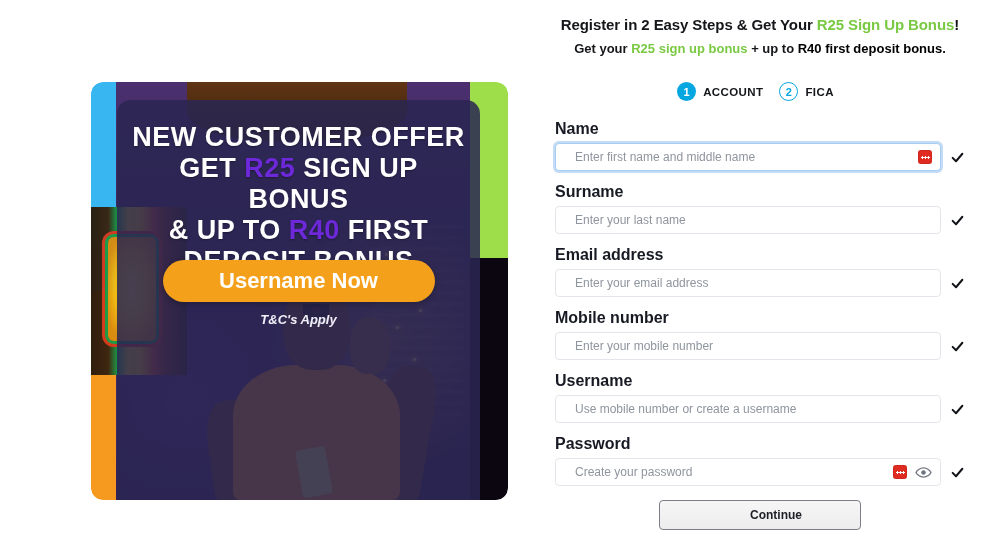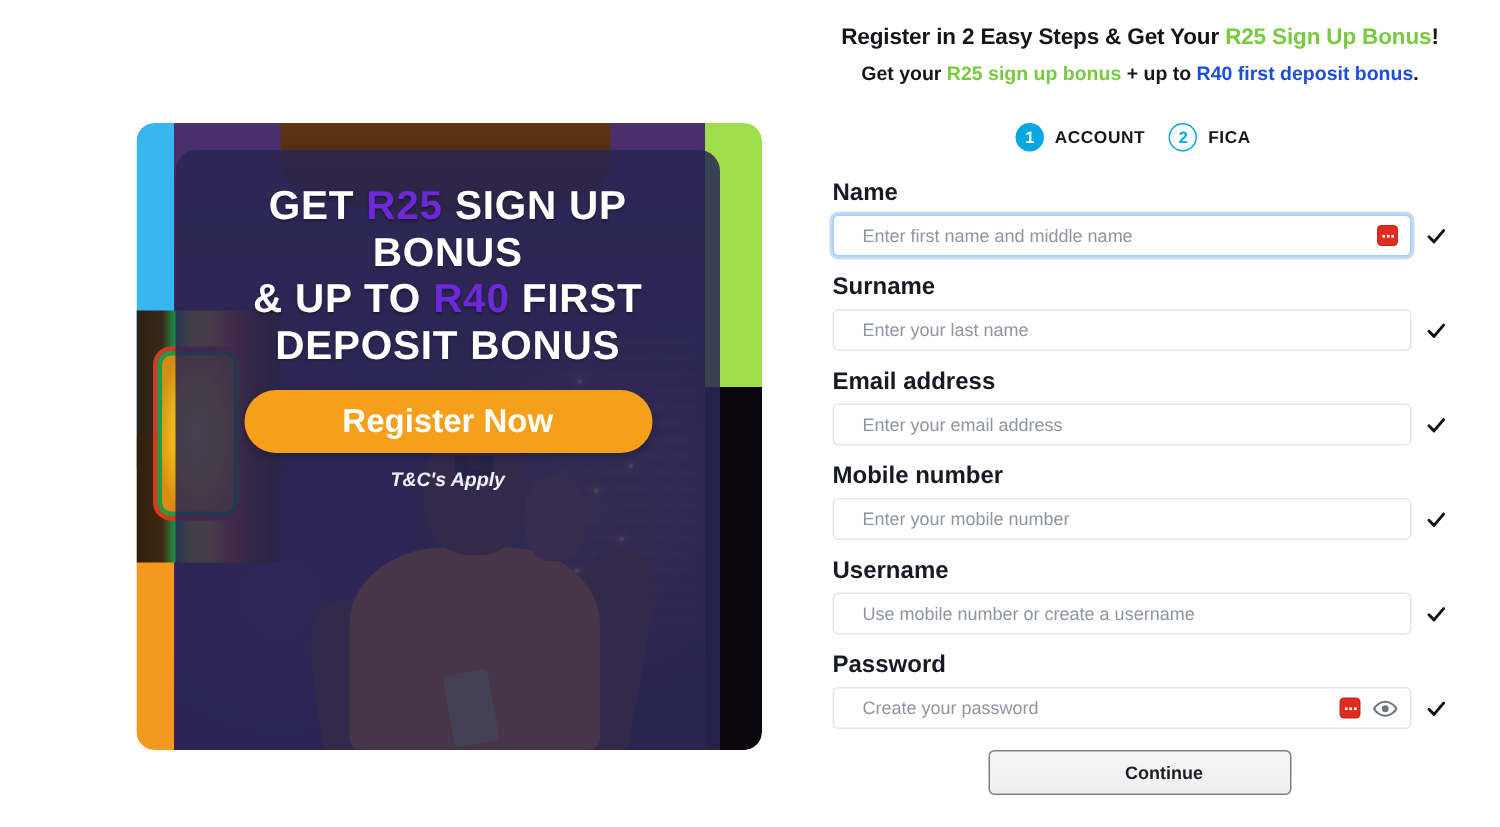--- a/index.html
+++ b/index.html
@@ -145,21 +145,21 @@
 
   .headline {
     position:absolute; left:0; right:0; top: 16px; text-align:center;
     font-size: 15px; font-weight:700; color:#15161a; letter-spacing:-0.1px;
   }
   .subline {
     position:absolute; left:0; right:0; top: 41px; text-align:center;
     font-size: 13px; font-weight:700; color:#15161a;
   }
   .g-green { color:#7ac943; }
-  .g-blue  { color:#1d4ed8; }
+  .g-blue  { color:#000000; }
 
   .steps {
     position:absolute; left:0; right:0; top: 82px;
     display:flex; align-items:center; justify-content:center; gap:7px;
   }
   .step-circle {
     width:19px; height:19px; border-radius:50%;
     display:flex; align-items:center; justify-content:center;
     font-size:11px; font-weight:700;
   }
@@ -263,30 +263,33 @@
           </div>
         <div class="p-beard"></div>
         <div class="p-mouth"></div>
       </div>
       <div class="p-hand"></div>
     </div>
 
     <div class="promo-panel">
       <div class="promo-copy">
         <div class="promo-line">
+          <span>NEW CUSTOMER OFFER</span>
+        </div>
+        <div class="promo-line">
           <span>GET </span><span class="amt">R25</span><span> SIGN UP BONUS</span>
         </div>
         <div class="promo-line">
           <span>&amp; UP TO </span><span class="amt">R40</span><span> FIRST</span>
         </div>
         <div class="promo-line">
           <span>DEPOSIT BONUS</span>
         </div>
       </div>
-      <div class="promo-cta">Register Now</div>
+      <div class="promo-cta">Username Now</div>
       <div class="promo-tc">T&amp;C's Apply</div>
     </div>
   </div>
 
   <div class="form-col">
 
     <div class="headline">
       <span>Register in 2 Easy Steps &amp; Get Your </span><span class="g-green">R25 Sign Up Bonus</span><span>!</span>
     </div>
 

